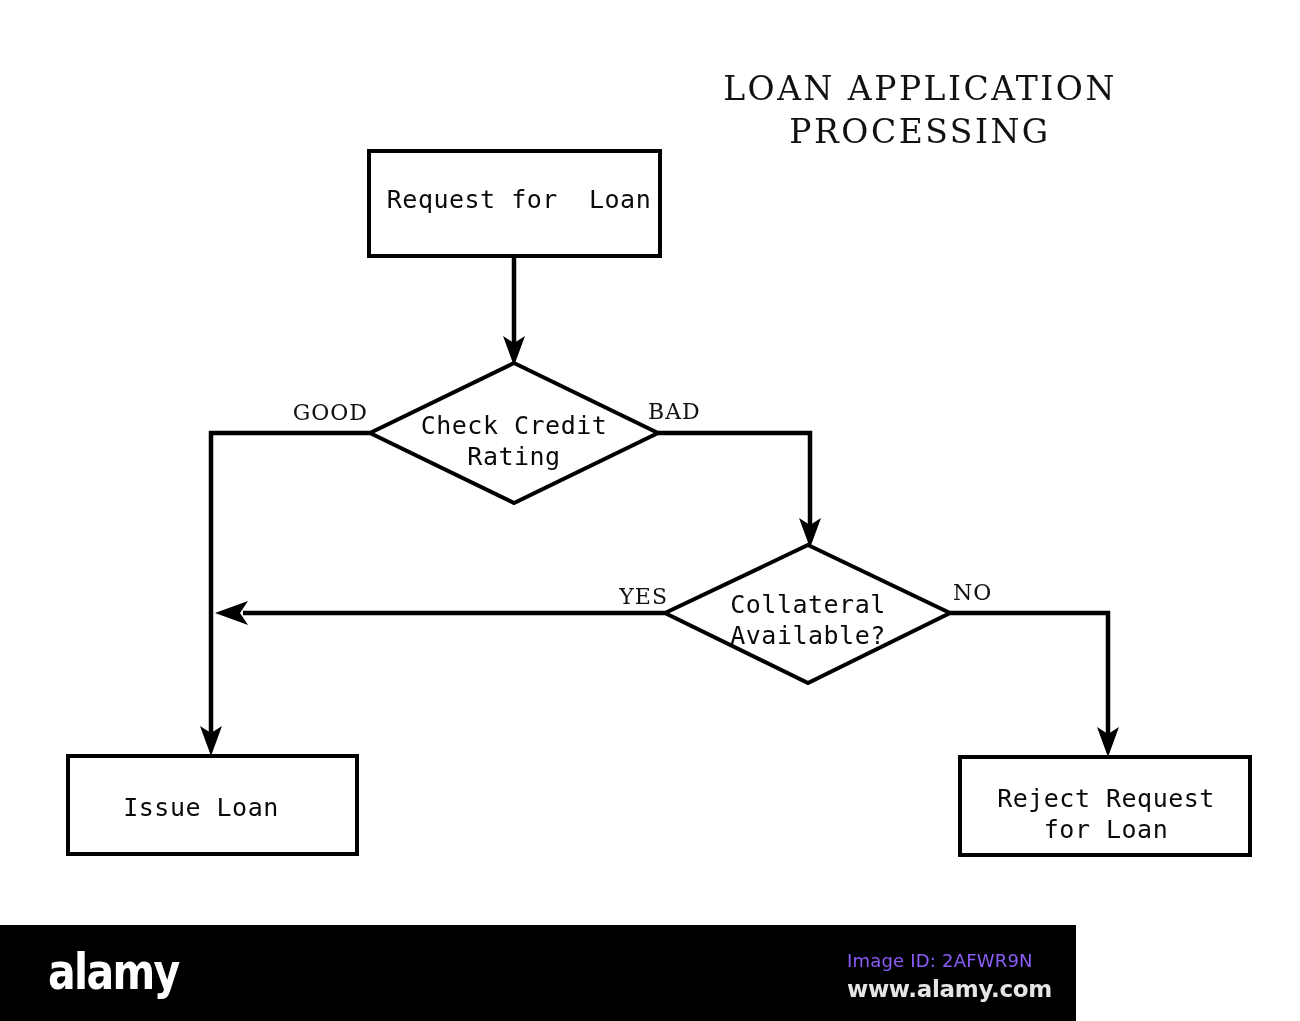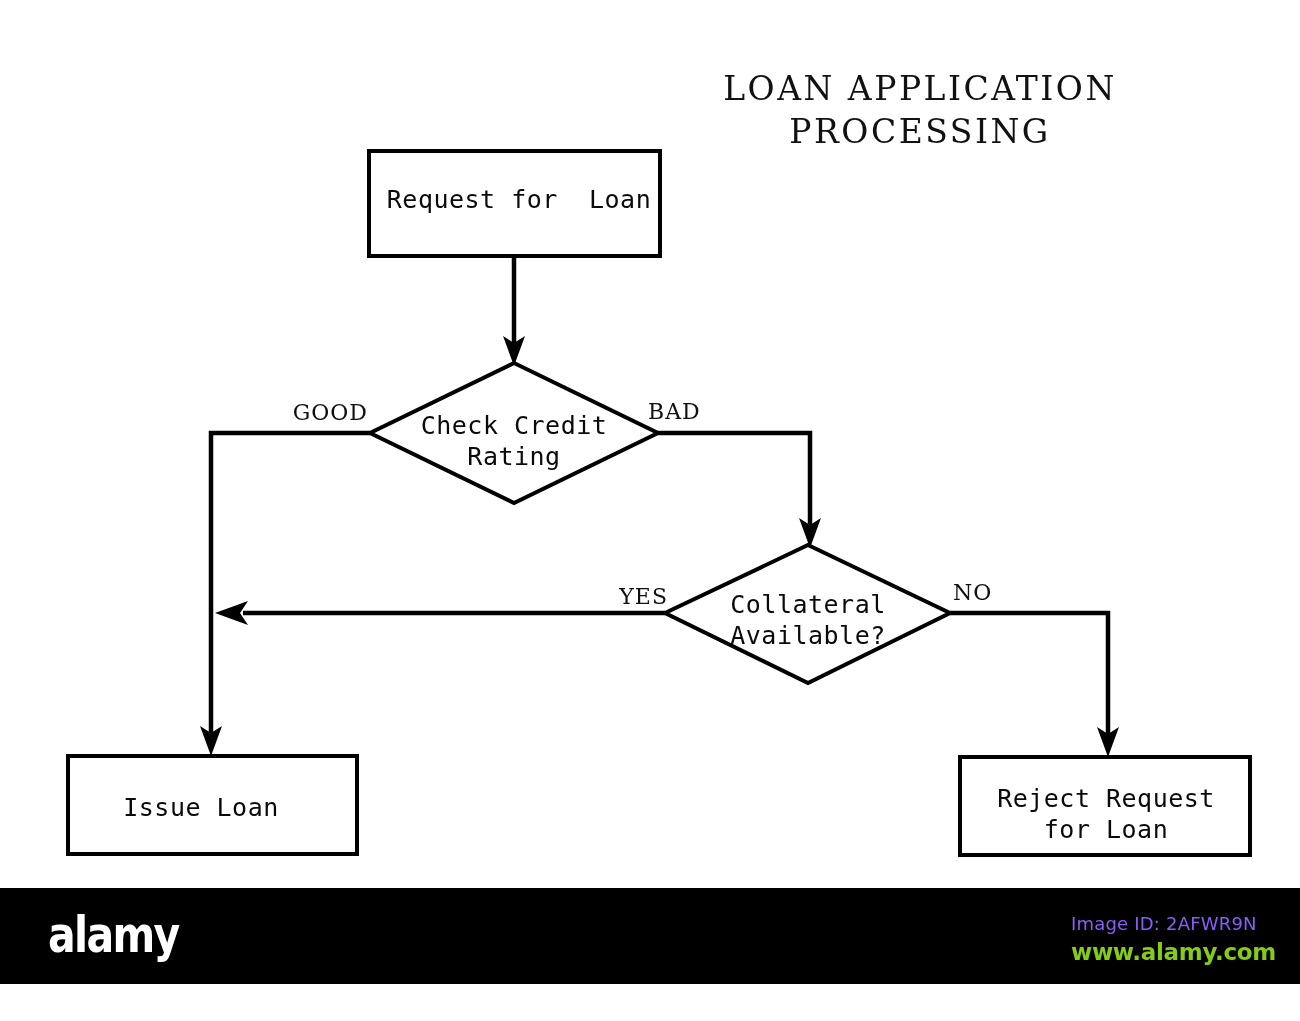--- a/index.html
+++ b/index.html
@@ -67,22 +67,22 @@
     letter-spacing: 1px;
     white-space: pre;
   }
   .edge-label.anchor-end { text-anchor: end; }
   .edge-label.anchor-start { text-anchor: start; }
 
   
   #footer-bar {
     position: absolute;
     left: 0;
-    top: 888px;
-    width: 1300px;
+    top: 925px;
+    width: 1076px;
     height: 96px;
     background: #000000;
   }
   #footer-logo {
     position: absolute;
     left: 48px;
     top: 22px;
     color: #ffffff;
     font-family: "DejaVu Sans", sans-serif;
     font-size: 50px;
@@ -103,21 +103,21 @@
     font-family: "DejaVu Sans", sans-serif;
     font-size: 18px;
     color: #8b5cf6;
     letter-spacing: 0.2px;
     line-height: 24px;
   }
   #footer-url {
     font-family: "DejaVu Sans", sans-serif;
     font-size: 23px;
     font-weight: 700;
-    color: #84cc16;
+    color: #e5e5e5;
     letter-spacing: -0.3px;
     line-height: 28px;
     margin-top: 2px;
   }
 </style>
 </head>
 <body>
 
 <div id="canvas">
 

